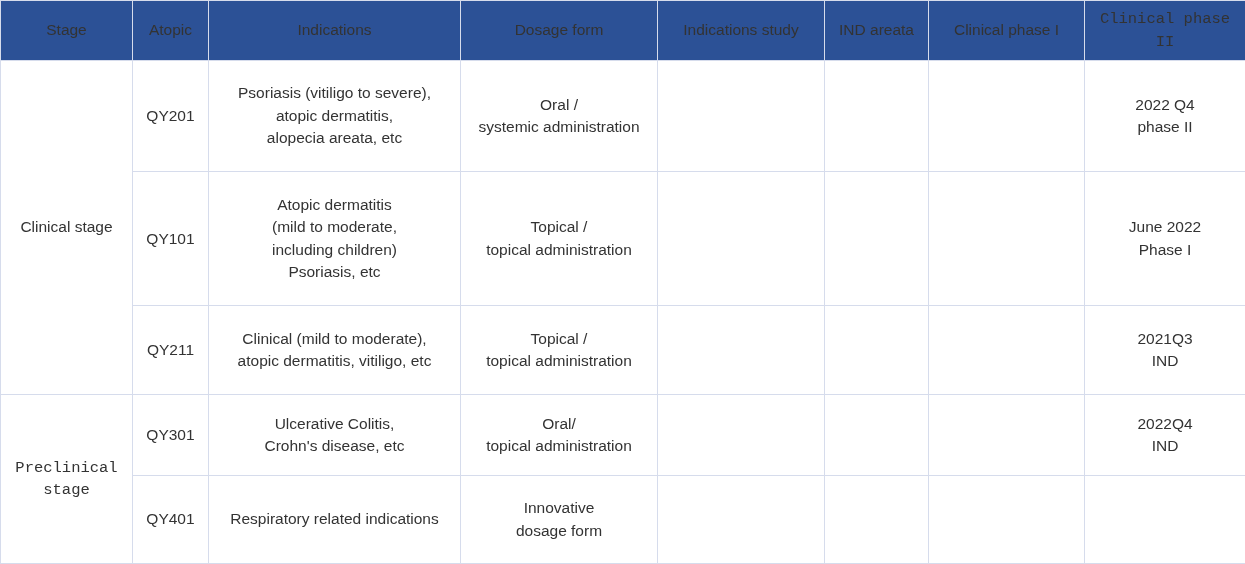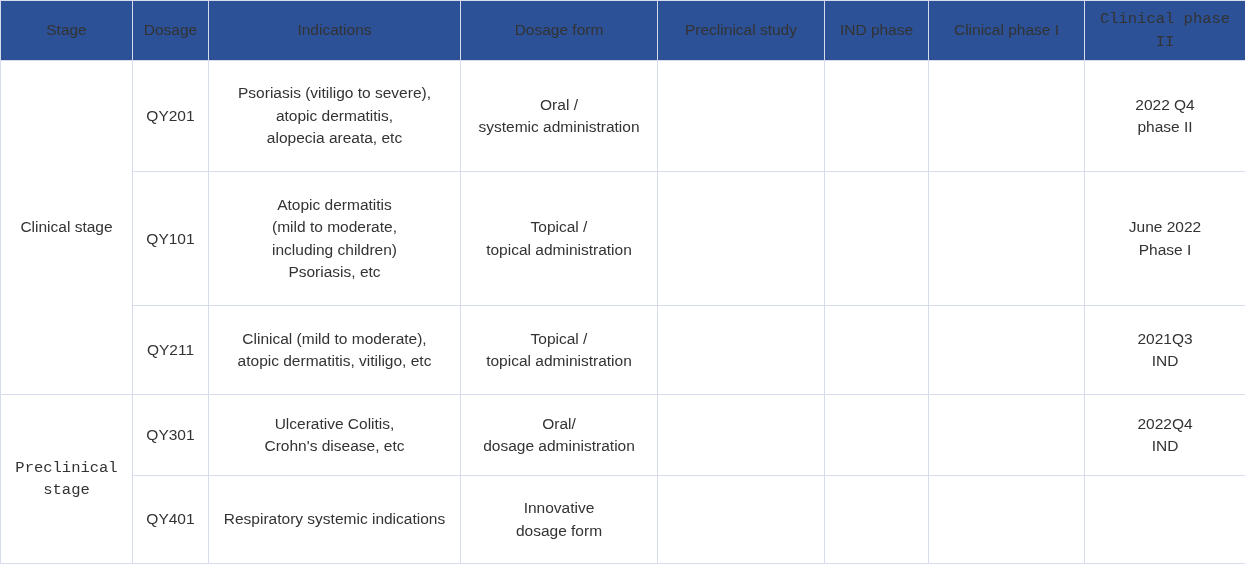--- a/index.html
+++ b/index.html
@@ -71,25 +71,25 @@
       <col class="col-ind">
       <col class="col-dosage">
     <col class="col-preclin">
       <col class="col-indstage">
       <col class="col-ph1">
       <col class="col-ph2">
   </colgroup>
   <thead>
     <tr>
       <th>Stage</th>
-      <th>Dosage</th>
+      <th>Atopic</th>
       <th>Indications</th>
       <th>Dosage form</th>
-      <th>Preclinical study</th>
-      <th>IND phase</th>
+      <th>Indications study</th>
+      <th>IND areata</th>
       <th>Clinical phase I</th>
       <th>Clinical phase II</th>
     </tr>
   </thead>
   <tbody>
     <tr style="height:110px">
       <td class="stage-cell stage-clinical" rowspan="3">Clinical stage</td>
       <td>QY201</td>
       <td style="white-space:pre-line">Psoriasis (vitiligo to severe),
 atopic dermatitis,
@@ -129,30 +129,30 @@
       <td class="tl-cell"></td>
       <td style="white-space:pre-line">2021Q3
 IND</td>
     </tr>
     <tr style="height:80px">
       <td class="stage-cell stage-preclinical" rowspan="2">Preclinical stage</td>
       <td>QY301</td>
       <td style="white-space:pre-line">Ulcerative Colitis,
 Crohn's disease, etc</td>
       <td style="white-space:pre-line">Oral/
-dosage administration</td>
+topical administration</td>
       <td class="tl-cell"></td>
       <td class="tl-cell"></td>
       <td class="tl-cell"></td>
       <td style="white-space:pre-line">2022Q4
 IND</td>
     </tr>
     <tr style="height:87px">
       <td>QY401</td>
-      <td style="white-space:pre-line">Respiratory systemic indications</td>
+      <td style="white-space:pre-line">Respiratory related indications</td>
       <td style="white-space:pre-line">Innovative
 dosage form</td>
       <td class="tl-cell"></td>
       <td class="tl-cell"></td>
       <td class="tl-cell"></td>
       <td style="white-space:pre-line"></td>
     </tr>
   </tbody>
 </table>
 

